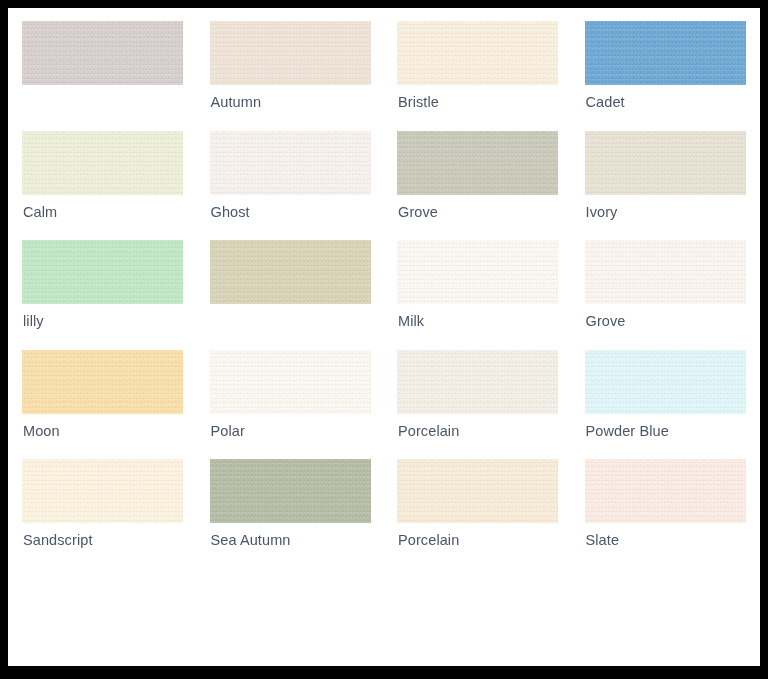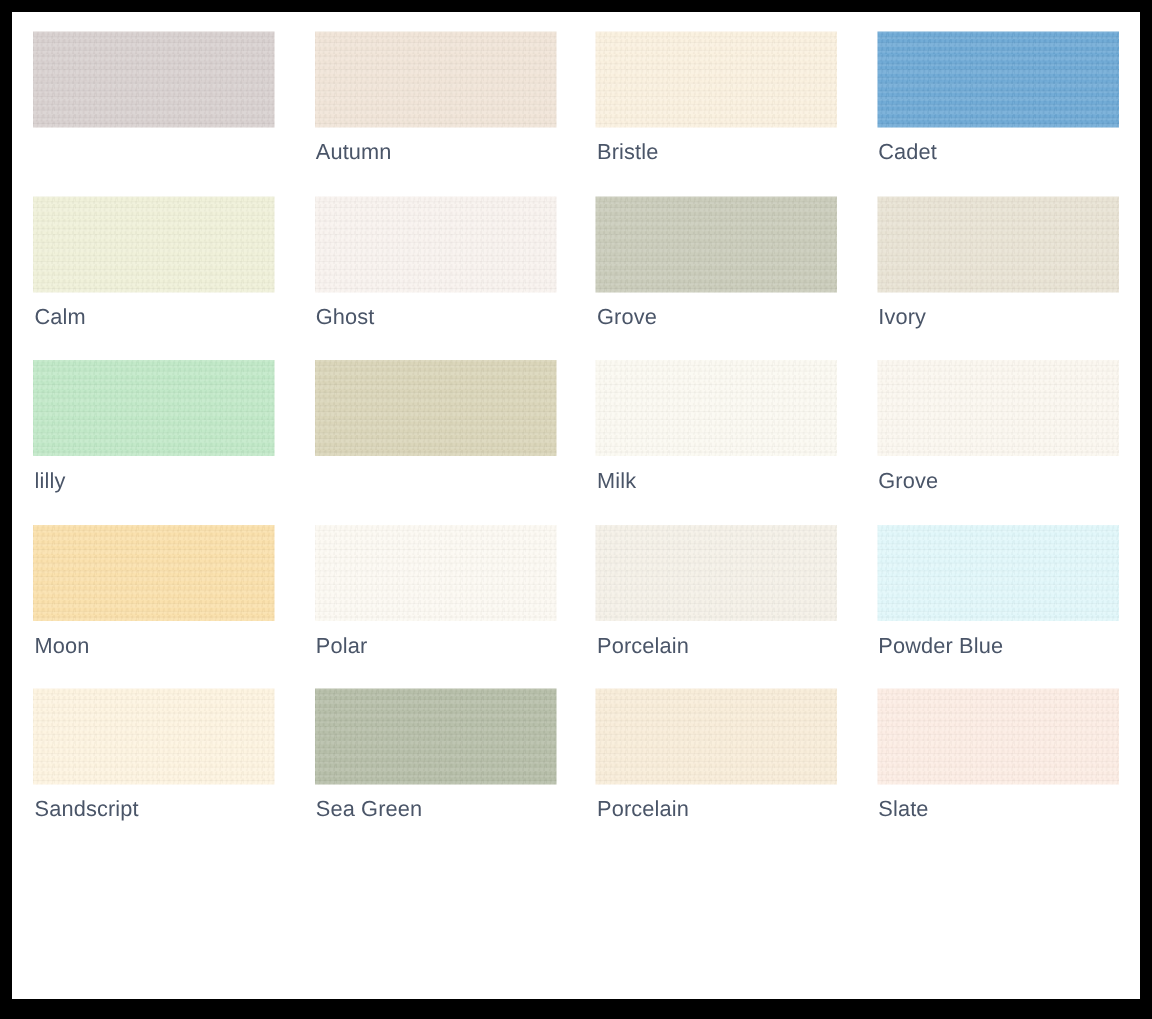--- a/index.html
+++ b/index.html
@@ -162,21 +162,21 @@
         <div class="swatch-cell">
           <div class="swatch-chip" style="--chip: #e0f7fa;"></div>
           <div class="swatch-label">Powder Blue</div>
         </div>
         <div class="swatch-cell">
           <div class="swatch-chip" style="--chip: #fdf3df;"></div>
           <div class="swatch-label">Sandscript</div>
         </div>
         <div class="swatch-cell">
           <div class="swatch-chip" style="--chip: #b4bca6;"></div>
-          <div class="swatch-label">Sea Green</div>
+          <div class="swatch-label">Sea Autumn</div>
         </div>
         <div class="swatch-cell">
           <div class="swatch-chip" style="--chip: #f8ecd8;"></div>
           <div class="swatch-label">Porcelain</div>
         </div>
         <div class="swatch-cell">
           <div class="swatch-chip" style="--chip: #fcece3;"></div>
           <div class="swatch-label">Slate</div>
         </div>
       </div>

